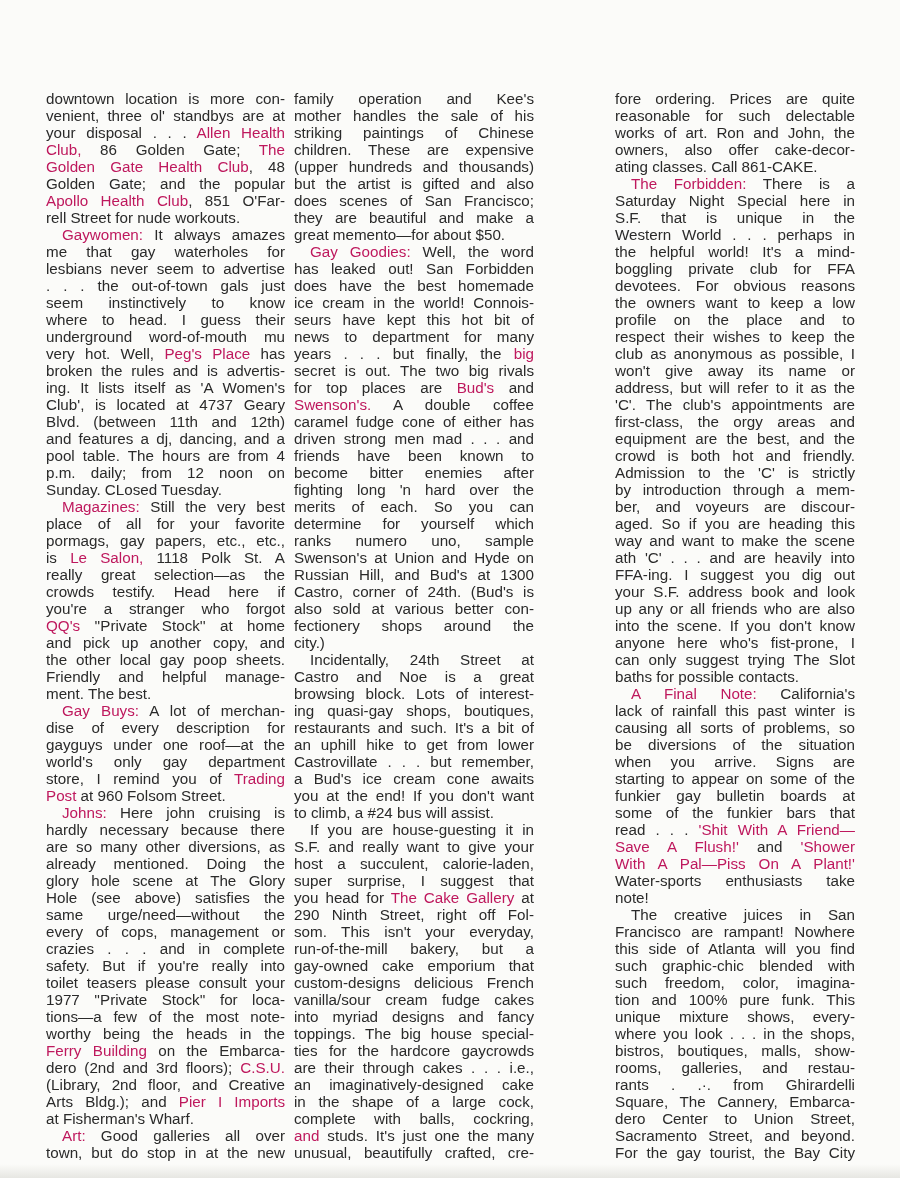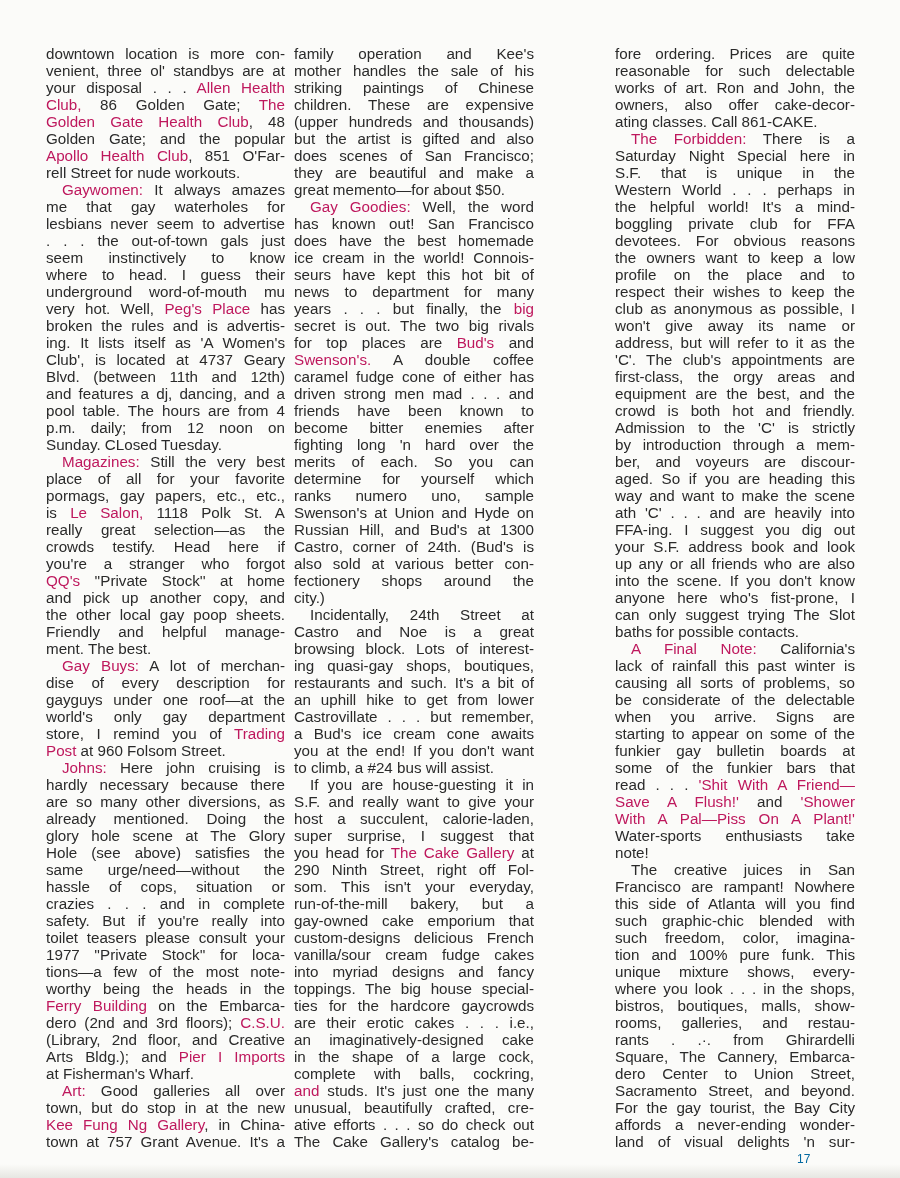--- a/index.html
+++ b/index.html
@@ -3,21 +3,21 @@
 <meta charset="utf-8">
 <style>
   html, body { margin: 0; padding: 0; }
   body {
     width: 900px; height: 1178px; overflow: hidden;
     background: #fbfbf9;
     font-family: "Liberation Sans", sans-serif;
     color: #2a2a2a;
     position: relative;
   }
-  .page { position: absolute; inset: 0; }
+  .page { position: absolute; inset: 0; margin-top: 45px; }
   .col {
     position: absolute;
     top: 45px;
     font-size: 15.2px;
     line-height: 17px;
   }
   #col1 { left: 46px; width: 239px; }
   #col2 { left: 294px; width: 240px; }
   #col3 { left: 615px; width: 240px; }
   .line {
@@ -91,21 +91,21 @@
       <span class="line">world's only gay department</span>
       <span class="line"><span>store, I remind you of </span><b>Trading</b></span>
       <span class="line last"><b>Post</b><span> at 960 Folsom Street.</span></span>
       <span class="line indent"><b>Johns:</b><span> Here john cruising is</span></span>
       <span class="line">hardly necessary because there</span>
       <span class="line">are so many other diversions, as</span>
       <span class="line">already mentioned. Doing the</span>
       <span class="line">glory hole scene at The Glory</span>
       <span class="line">Hole (see above) satisfies the</span>
       <span class="line">same urge/need—without the</span>
-      <span class="line">hassle of cops, situation or</span>
+      <span class="line">every of cops, management or</span>
       <span class="line">crazies . . . and in complete</span>
       <span class="line">safety. But if you're really into</span>
       <span class="line">toilet teasers please consult your</span>
       <span class="line">1977 ''Private Stock'' for loca-</span>
       <span class="line">tions—a few of the most note-</span>
       <span class="line">worthy being the heads in the</span>
       <span class="line"><b>Ferry Building</b><span> on the Embarca-</span></span>
       <span class="line"><span>dero (2nd and 3rd floors); </span><b>C.S.U.</b></span>
       <span class="line">(Library, 2nd floor, and Creative</span>
       <span class="line"><span>Arts Bldg.); and </span><b>Pier I Imports</b></span>
@@ -119,21 +119,21 @@
       <span class="line">family operation and Kee's</span>
       <span class="line">mother handles the sale of his</span>
       <span class="line">striking paintings of Chinese</span>
       <span class="line">children. These are expensive</span>
       <span class="line">(upper hundreds and thousands)</span>
       <span class="line">but the artist is gifted and also</span>
       <span class="line">does scenes of San Francisco;</span>
       <span class="line">they are beautiful and make a</span>
       <span class="line last">great memento—for about $50.</span>
       <span class="line indent"><b>Gay Goodies:</b><span> Well, the word</span></span>
-      <span class="line">has known out! San Francisco</span>
+      <span class="line">has leaked out! San Forbidden</span>
       <span class="line">does have the best homemade</span>
       <span class="line">ice cream in the world! Connois-</span>
       <span class="line">seurs have kept this hot bit of</span>
       <span class="line">news to department for many</span>
       <span class="line"><span>years . . . but finally, the </span><b>big</b></span>
       <span class="line">secret is out. The two big rivals</span>
       <span class="line"><span>for top places are </span><b>Bud's</b><span> and</span></span>
       <span class="line"><b>Swenson's.</b><span> A double coffee</span></span>
       <span class="line">caramel fudge cone of either has</span>
       <span class="line">driven strong men mad . . . and</span>
@@ -166,21 +166,21 @@
       <span class="line"><span>you head for </span><b>The Cake Gallery</b><span> at</span></span>
       <span class="line">290 Ninth Street, right off Fol-</span>
       <span class="line">som. This isn't your everyday,</span>
       <span class="line">run-of-the-mill bakery, but a</span>
       <span class="line">gay-owned cake emporium that</span>
       <span class="line">custom-designs delicious French</span>
       <span class="line">vanilla/sour cream fudge cakes</span>
       <span class="line">into myriad designs and fancy</span>
       <span class="line">toppings. The big house special-</span>
       <span class="line">ties for the hardcore gaycrowds</span>
-      <span class="line">are their erotic cakes . . . i.e.,</span>
+      <span class="line">are their through cakes . . . i.e.,</span>
       <span class="line">an imaginatively-designed cake</span>
       <span class="line">in the shape of a large cock,</span>
       <span class="line">complete with balls, cockring,</span>
       <span class="line"><b>and</b><span> studs. It's just one the many</span></span>
       <span class="line">unusual, beautifully crafted, cre-</span>
       <span class="line">ative efforts . . . so do check out</span>
       <span class="line">The Cake Gallery's catalog be-</span>
     </div>
   <div class="col" id="col3">
       <span class="line">fore ordering. Prices are quite</span>
@@ -214,21 +214,21 @@
       <span class="line">FFA-ing. I suggest you dig out</span>
       <span class="line">your S.F. address book and look</span>
       <span class="line">up any or all friends who are also</span>
       <span class="line">into the scene. If you don't know</span>
       <span class="line">anyone here who's fist-prone, I</span>
       <span class="line">can only suggest trying The Slot</span>
       <span class="line last">baths for possible contacts.</span>
       <span class="line indent"><b>A Final Note:</b><span> California's</span></span>
       <span class="line">lack of rainfall this past winter is</span>
       <span class="line">causing all sorts of problems, so</span>
-      <span class="line">be considerate of the delectable</span>
+      <span class="line">be diversions of the situation</span>
       <span class="line">when you arrive. Signs are</span>
       <span class="line">starting to appear on some of the</span>
       <span class="line">funkier gay bulletin boards at</span>
       <span class="line">some of the funkier bars that</span>
       <span class="line"><span>read . . . </span><b>'Shit With A Friend—</b></span>
       <span class="line"><b>Save A Flush!'</b><span> and </span><b>'Shower</b></span>
       <span class="line"><b>With A Pal—Piss On A Plant!'</b></span>
       <span class="line">Water-sports enthusiasts take</span>
       <span class="line last">note!</span>
       <span class="line indent">The creative juices in San</span>

